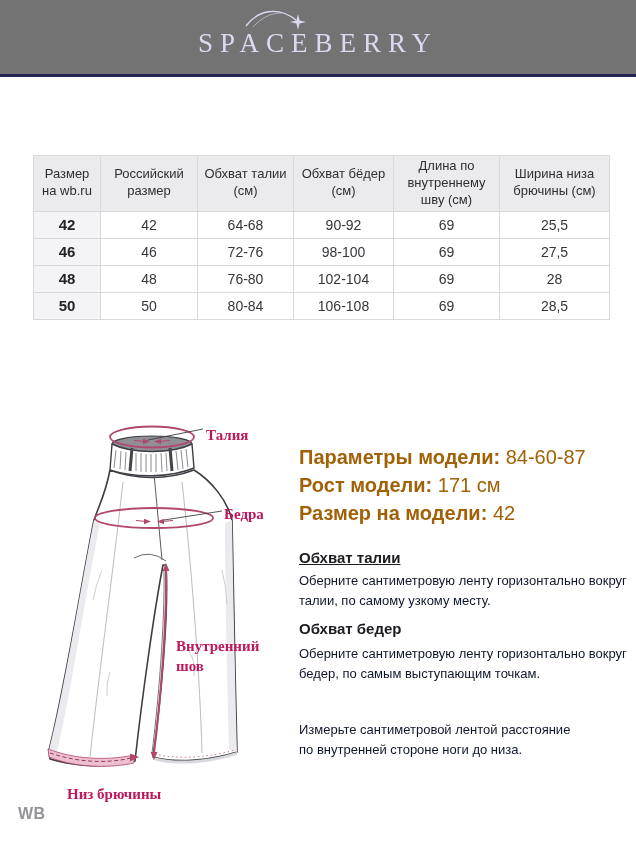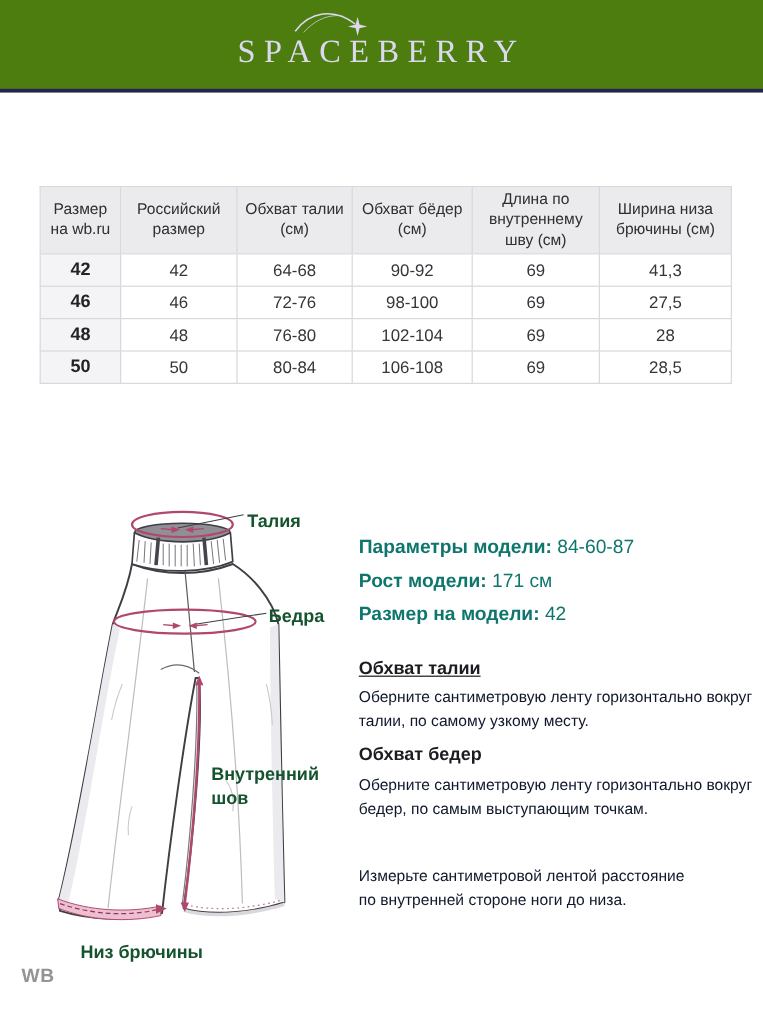--- a/index.html
+++ b/index.html
@@ -4,21 +4,21 @@
 <style>
   html,body { margin:0; padding:0; background:#ffffff; }
   .page {
     position:relative; width:636px; height:848px; background:#ffffff;
     font-family:"Liberation Sans", sans-serif; overflow:hidden;
   }
 
   
   .banner {
     position:absolute; left:0; top:0; width:636px; height:74px;
-    background:#4d7c0f; border-bottom:3px solid #232354;
+    background:#737373; border-bottom:3px solid #232354;
     display:flex; align-items:center; justify-content:center;
   }
   .logo {
     position:relative; color:#dbd9f0; font-family:"Liberation Serif", serif;
     font-size:27px; font-weight:400; letter-spacing:7px; padding-top:12px;
   }
   .comet { position:absolute; left:46px; top:-12px; }
 
   
   table.size-table {
@@ -32,30 +32,30 @@
   .size-table th {
     background:#ebebee; height:50px; font-size:13px; font-weight:500;
     color:#2e2e33; line-height:1.3;
   }
   .size-table td { height:22px; font-size:14px; font-weight:400; color:#35353b; }
   .size-table td.first { background:#f4f4f7; font-weight:700; font-size:15px; color:#232327; }
 
   
   .pants-svg { position:absolute; left:36px; top:420px; }
   .diag-label {
-    position:absolute; font-size:15px; font-weight:600; color:#14532d; line-height:20px;
+    position:absolute; font-size:15px; font-weight:600; color:#be185d; line-height:20px;font-family:Liberation Serif, serif;
   }
   .lbl-waist { left:206px; top:425px; }
   .lbl-hips  { left:224px; top:504px; }
   .lbl-seam  { left:176px; top:636px; width:100px; }
   .lbl-hem   { left:45px;  top:784px;margin-left:22px; }
 
   
   .model-info { position:absolute; left:299px; top:443px; }
-  .model-line { font-size:16px; line-height:28px; color:#0f766e; }
+  .model-line { font-size:20px; line-height:28px; color:#a16207; }
   .model-line .lbl { font-weight:700; }
   .model-line .val { font-weight:400; }
 
   .guide-h { position:absolute; left:299px; margin:0; font-size:15px; font-weight:700; color:#1b1b20; }
   .guide-p {
     position:absolute; left:299px; margin:0; width:334px;
     font-size:13px; font-weight:400; line-height:20px; color:#0f172a; white-space:pre-line;
   }
   .h1 { top:549px;text-decoration:underline; } .p1 { top:571px; }
   .h2 { top:620px; } .p2 { top:644px; }
@@ -101,21 +101,21 @@
         <th>Ширина низа брючины (см)</th>
       </tr>
     </thead>
     <tbody>
       <tr>
         <td class="first">42</td>
         <td>42</td>
         <td>64-68</td>
         <td>90-92</td>
         <td>69</td>
-        <td>41,3</td>
+        <td>25,5</td>
       </tr>
       <tr>
         <td class="first">46</td>
         <td>46</td>
         <td>72-76</td>
         <td>98-100</td>
         <td>69</td>
         <td>27,5</td>
       </tr>
       <tr>

